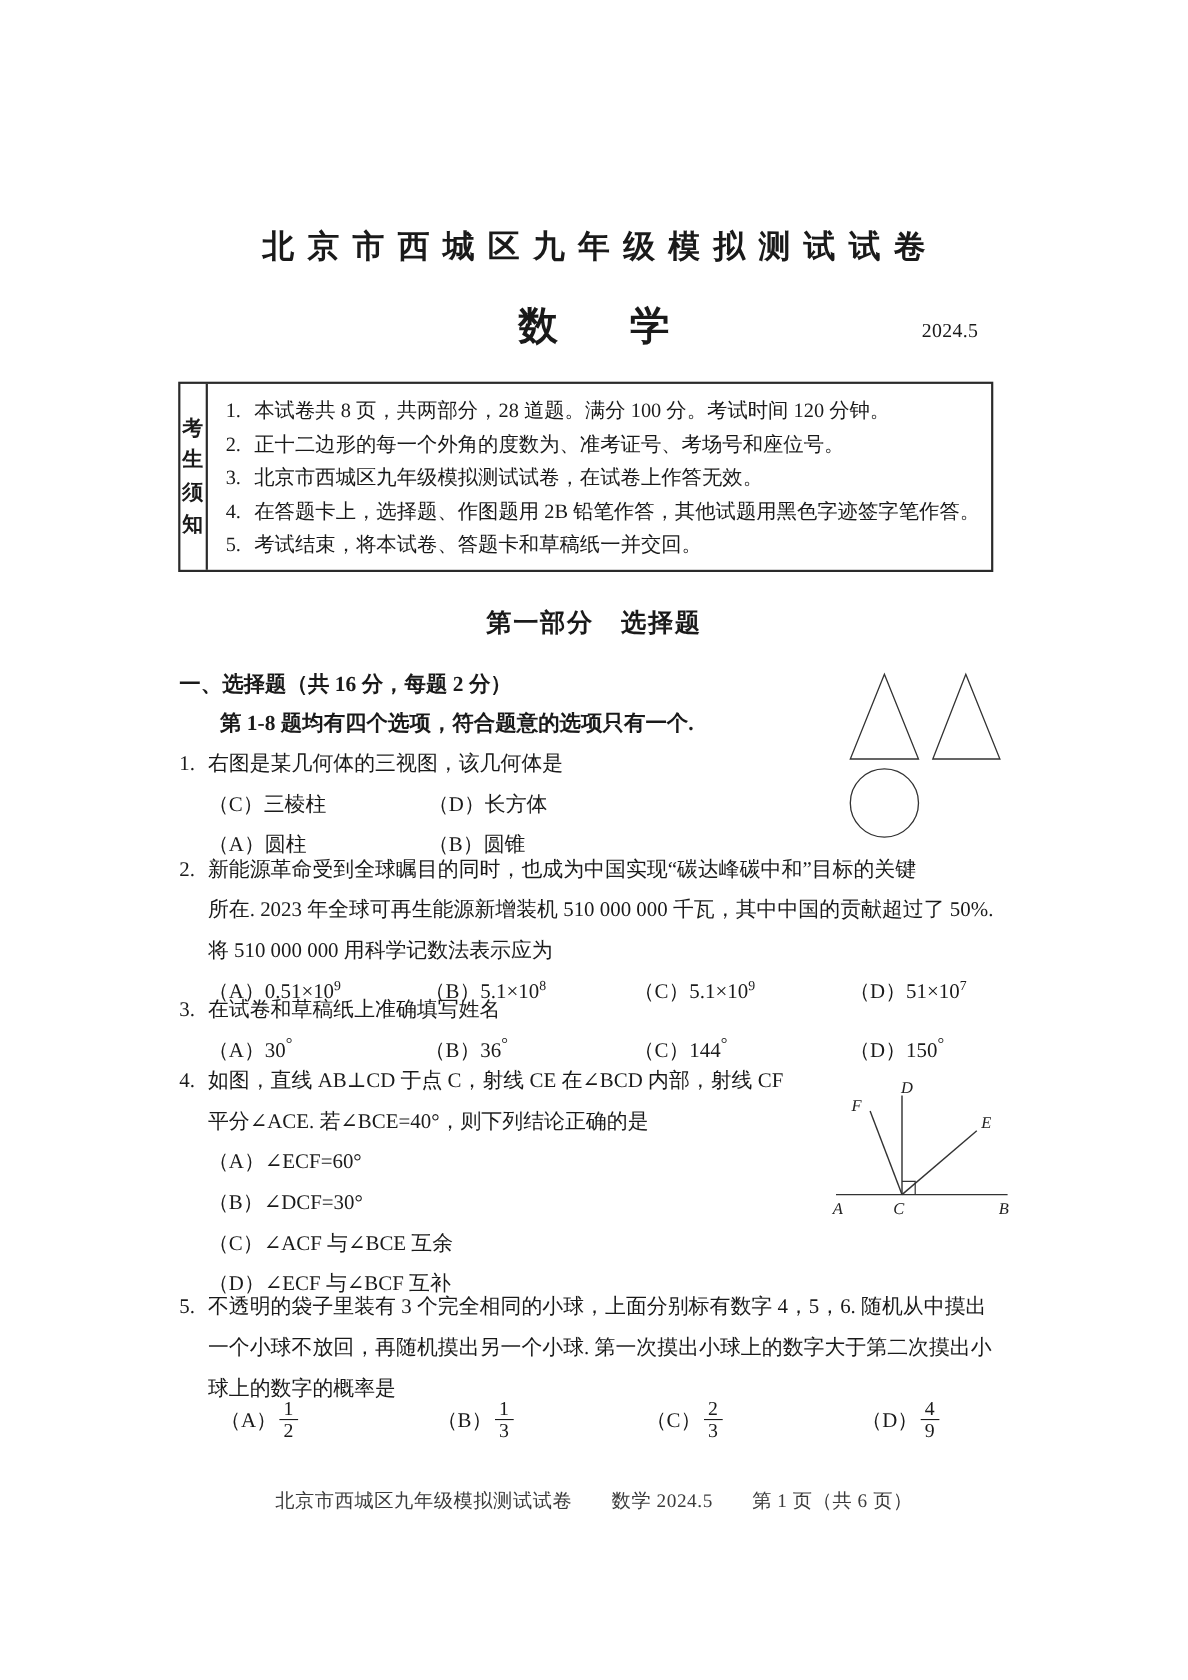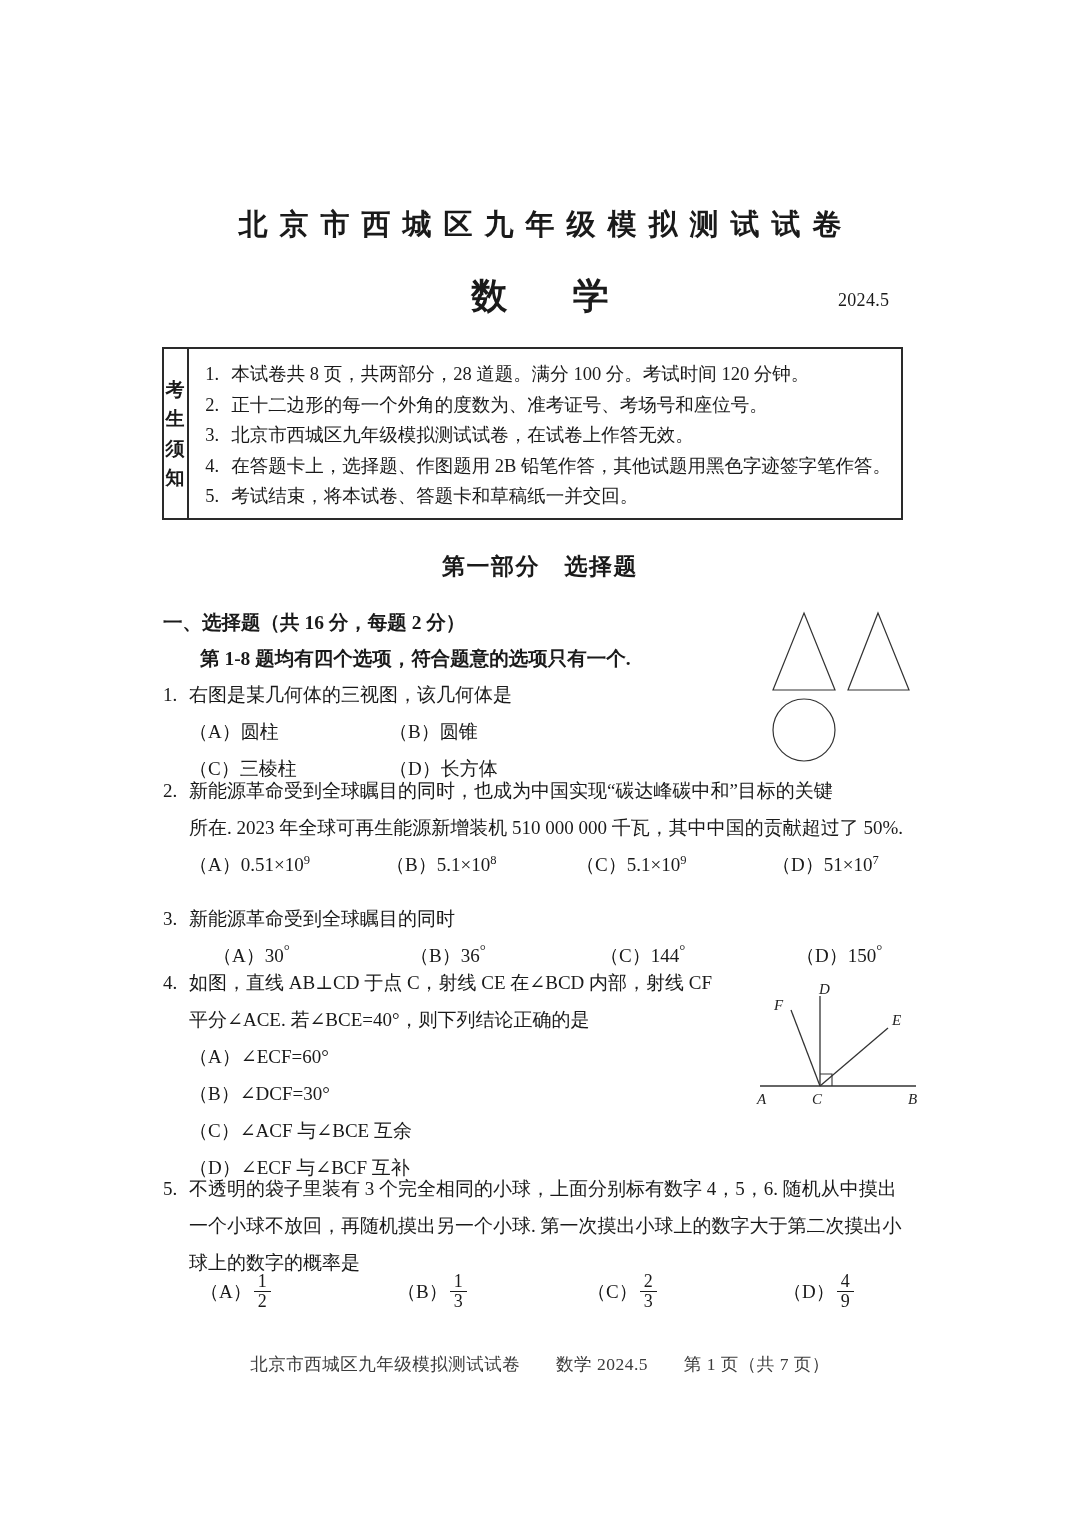--- a/index.html
+++ b/index.html
@@ -201,58 +201,59 @@
   <div class="part-heading">第一部分　选择题</div>
 
   <div class="qblock sec-title">一、选择题（共 16 分，每题 2 分）</div>
   <div class="qblock sec-note">第 1-8 题均有四个选项，符合题意的选项只有一个.</div>
 
   <div class="q" style="left:163px; top:676px; width:600px;">
     <span class="qnum">1.</span>
     <div class="qbody">
       <div>右图是某几何体的三视图，该几何体是</div>
       <div class="opt-row">
+        <div style="width:200px;"><span>（C）</span><span>三棱柱</span></div>
+        <div><span>（D）</span><span>长方体</span></div>
+      </div>
+      <div class="opt-row">
         <div style="width:200px;"><span>（A）</span><span>圆柱</span></div>
         <div><span>（B）</span><span>圆锥</span></div>
-      </div>
-      <div class="opt-row">
-        <div style="width:200px;"><span>（C）</span><span>三棱柱</span></div>
-        <div><span>（D）</span><span>长方体</span></div>
       </div>
     </div>
   </div>
 
   <div class="fig" style="left:760px; top:605px;">
     <svg width="170" height="160" viewBox="0 0 170 160">
       <polygon points="44,8 75,85 13,85" fill="none" stroke="#333" stroke-width="1.2"></polygon>
       <polygon points="118,8 149,85 88,85" fill="none" stroke="#333" stroke-width="1.2"></polygon>
       <ellipse cx="44" cy="125" rx="31" ry="31" fill="none" stroke="#333" stroke-width="1.2"></ellipse>
     </svg>
   </div>
 
   <div class="q" style="left:163px; top:772px; width:760px;">
     <span class="qnum">2.</span>
     <div class="qbody">
       <div>新能源革命受到全球瞩目的同时，也成为中国实现“碳达峰碳中和”目标的关键</div>
       <div>所在. 2023 年全球可再生能源新增装机 510 000 000 千瓦，其中中国的贡献超过了 50%.</div>
+      <div>将 510 000 000 用科学记数法表示应为</div>
       <div class="opt-row">
         <div style="width:197px;"><span>（A）</span><span>0.51×10</span><sup class="exp">9</sup></div>
         <div style="width:190px;"><span>（B）</span><span>5.1×10</span><sup class="exp">8</sup></div>
         <div style="width:196px;"><span>（C）</span><span>5.1×10</span><sup class="exp">9</sup></div>
         <div><span>（D）</span><span>51×10</span><sup class="exp">7</sup></div>
       </div>
     </div>
   </div>
 
   <div class="q" style="left:163px; top:900px; width:760px;">
     <span class="qnum">3.</span>
     <div class="qbody">
-      <div>新能源革命受到全球瞩目的同时</div>
+      <div>在试卷和草稿纸上准确填写姓名</div>
       <div class="opt-row">
-        <div style="width:197px;margin-left:24px;"><span>（A）</span><span>30</span><span class="deg">°</span></div>
+        <div style="width:197px;"><span>（A）</span><span>30</span><span class="deg">°</span></div>
         <div style="width:190px;"><span>（B）</span><span>36</span><span class="deg">°</span></div>
         <div style="width:196px;"><span>（C）</span><span>144</span><span class="deg">°</span></div>
         <div><span>（D）</span><span>150</span><span class="deg">°</span></div>
       </div>
     </div>
   </div>
 
   <div class="q" style="left:163px; top:964px; width:600px;">
     <span class="qnum">4.</span>
     <div class="qbody">
@@ -315,16 +316,16 @@
             <span class="de">9</span>
           </span></div>
     </div>
   </div>
 
   <div class="footer">
     <span>北京市西城区九年级模拟测试试卷</span>
     <span style="display:inline-block;width:18px;"></span>
     <span>数学 2024.5</span>
     <span style="display:inline-block;width:18px;"></span>
-    <span>第 1 页（共 7 页）</span>
+    <span>第 1 页（共 6 页）</span>
   </div>
 
 </div>
 
 </body></html>

